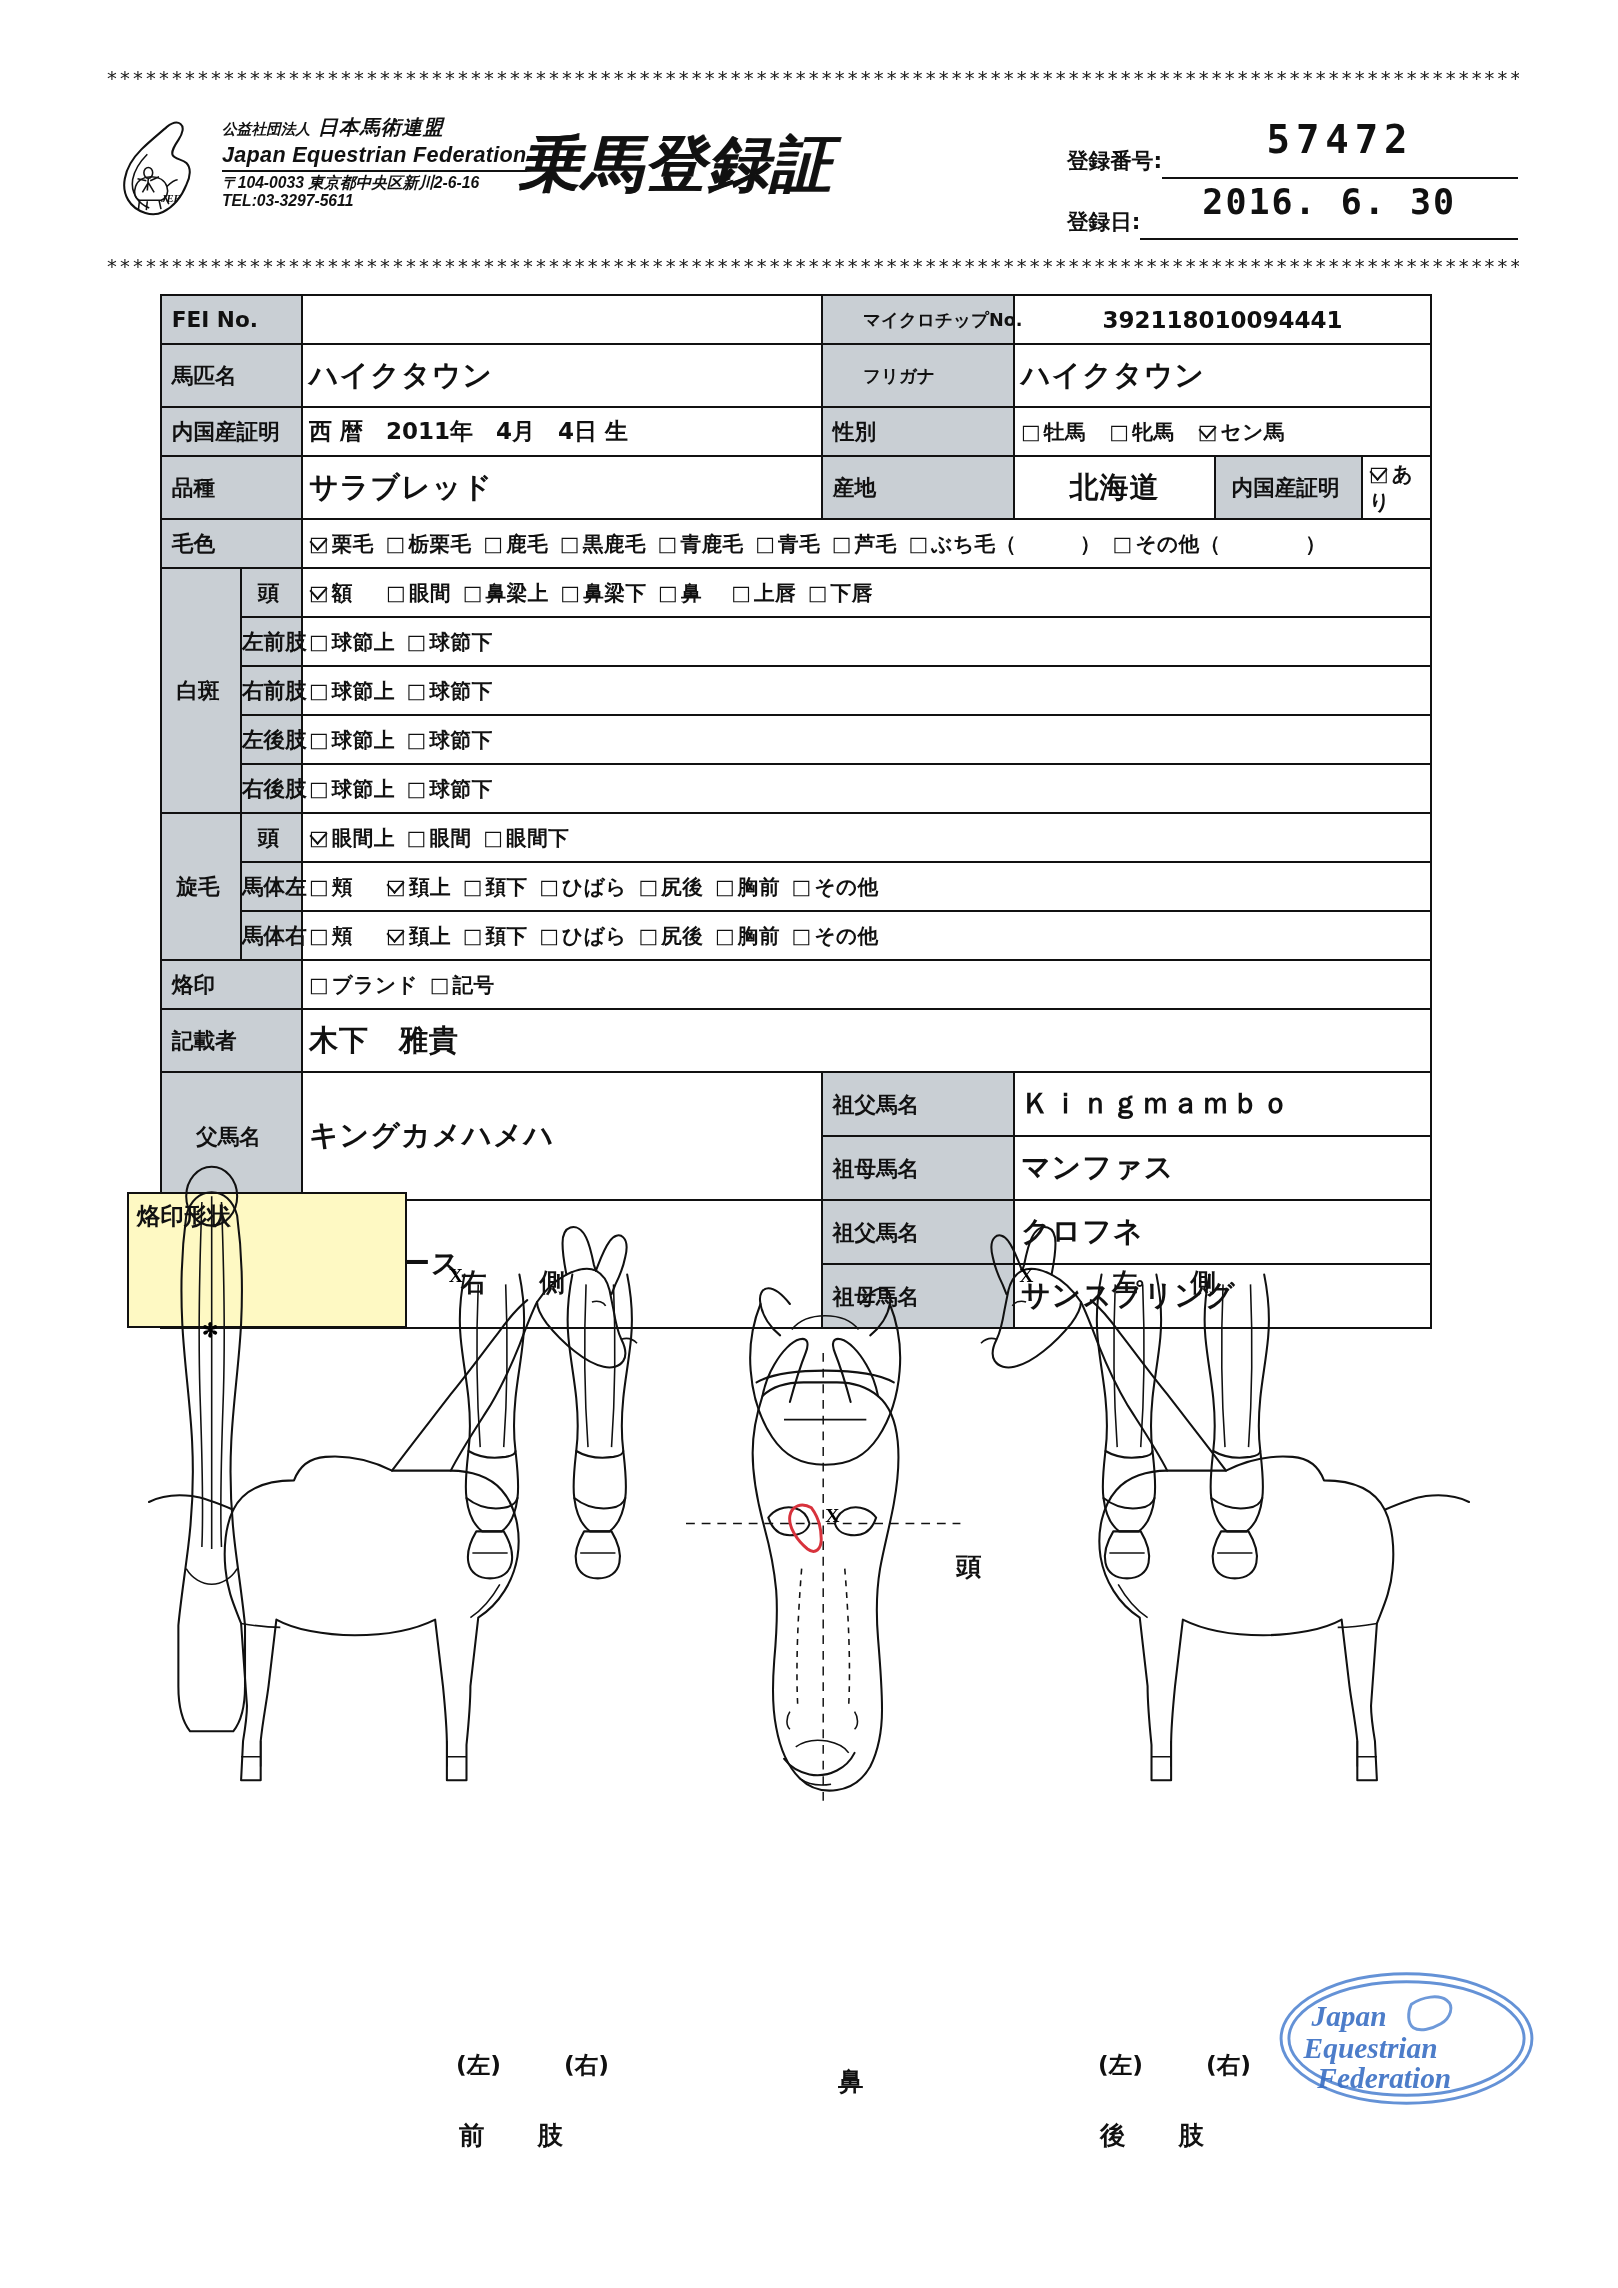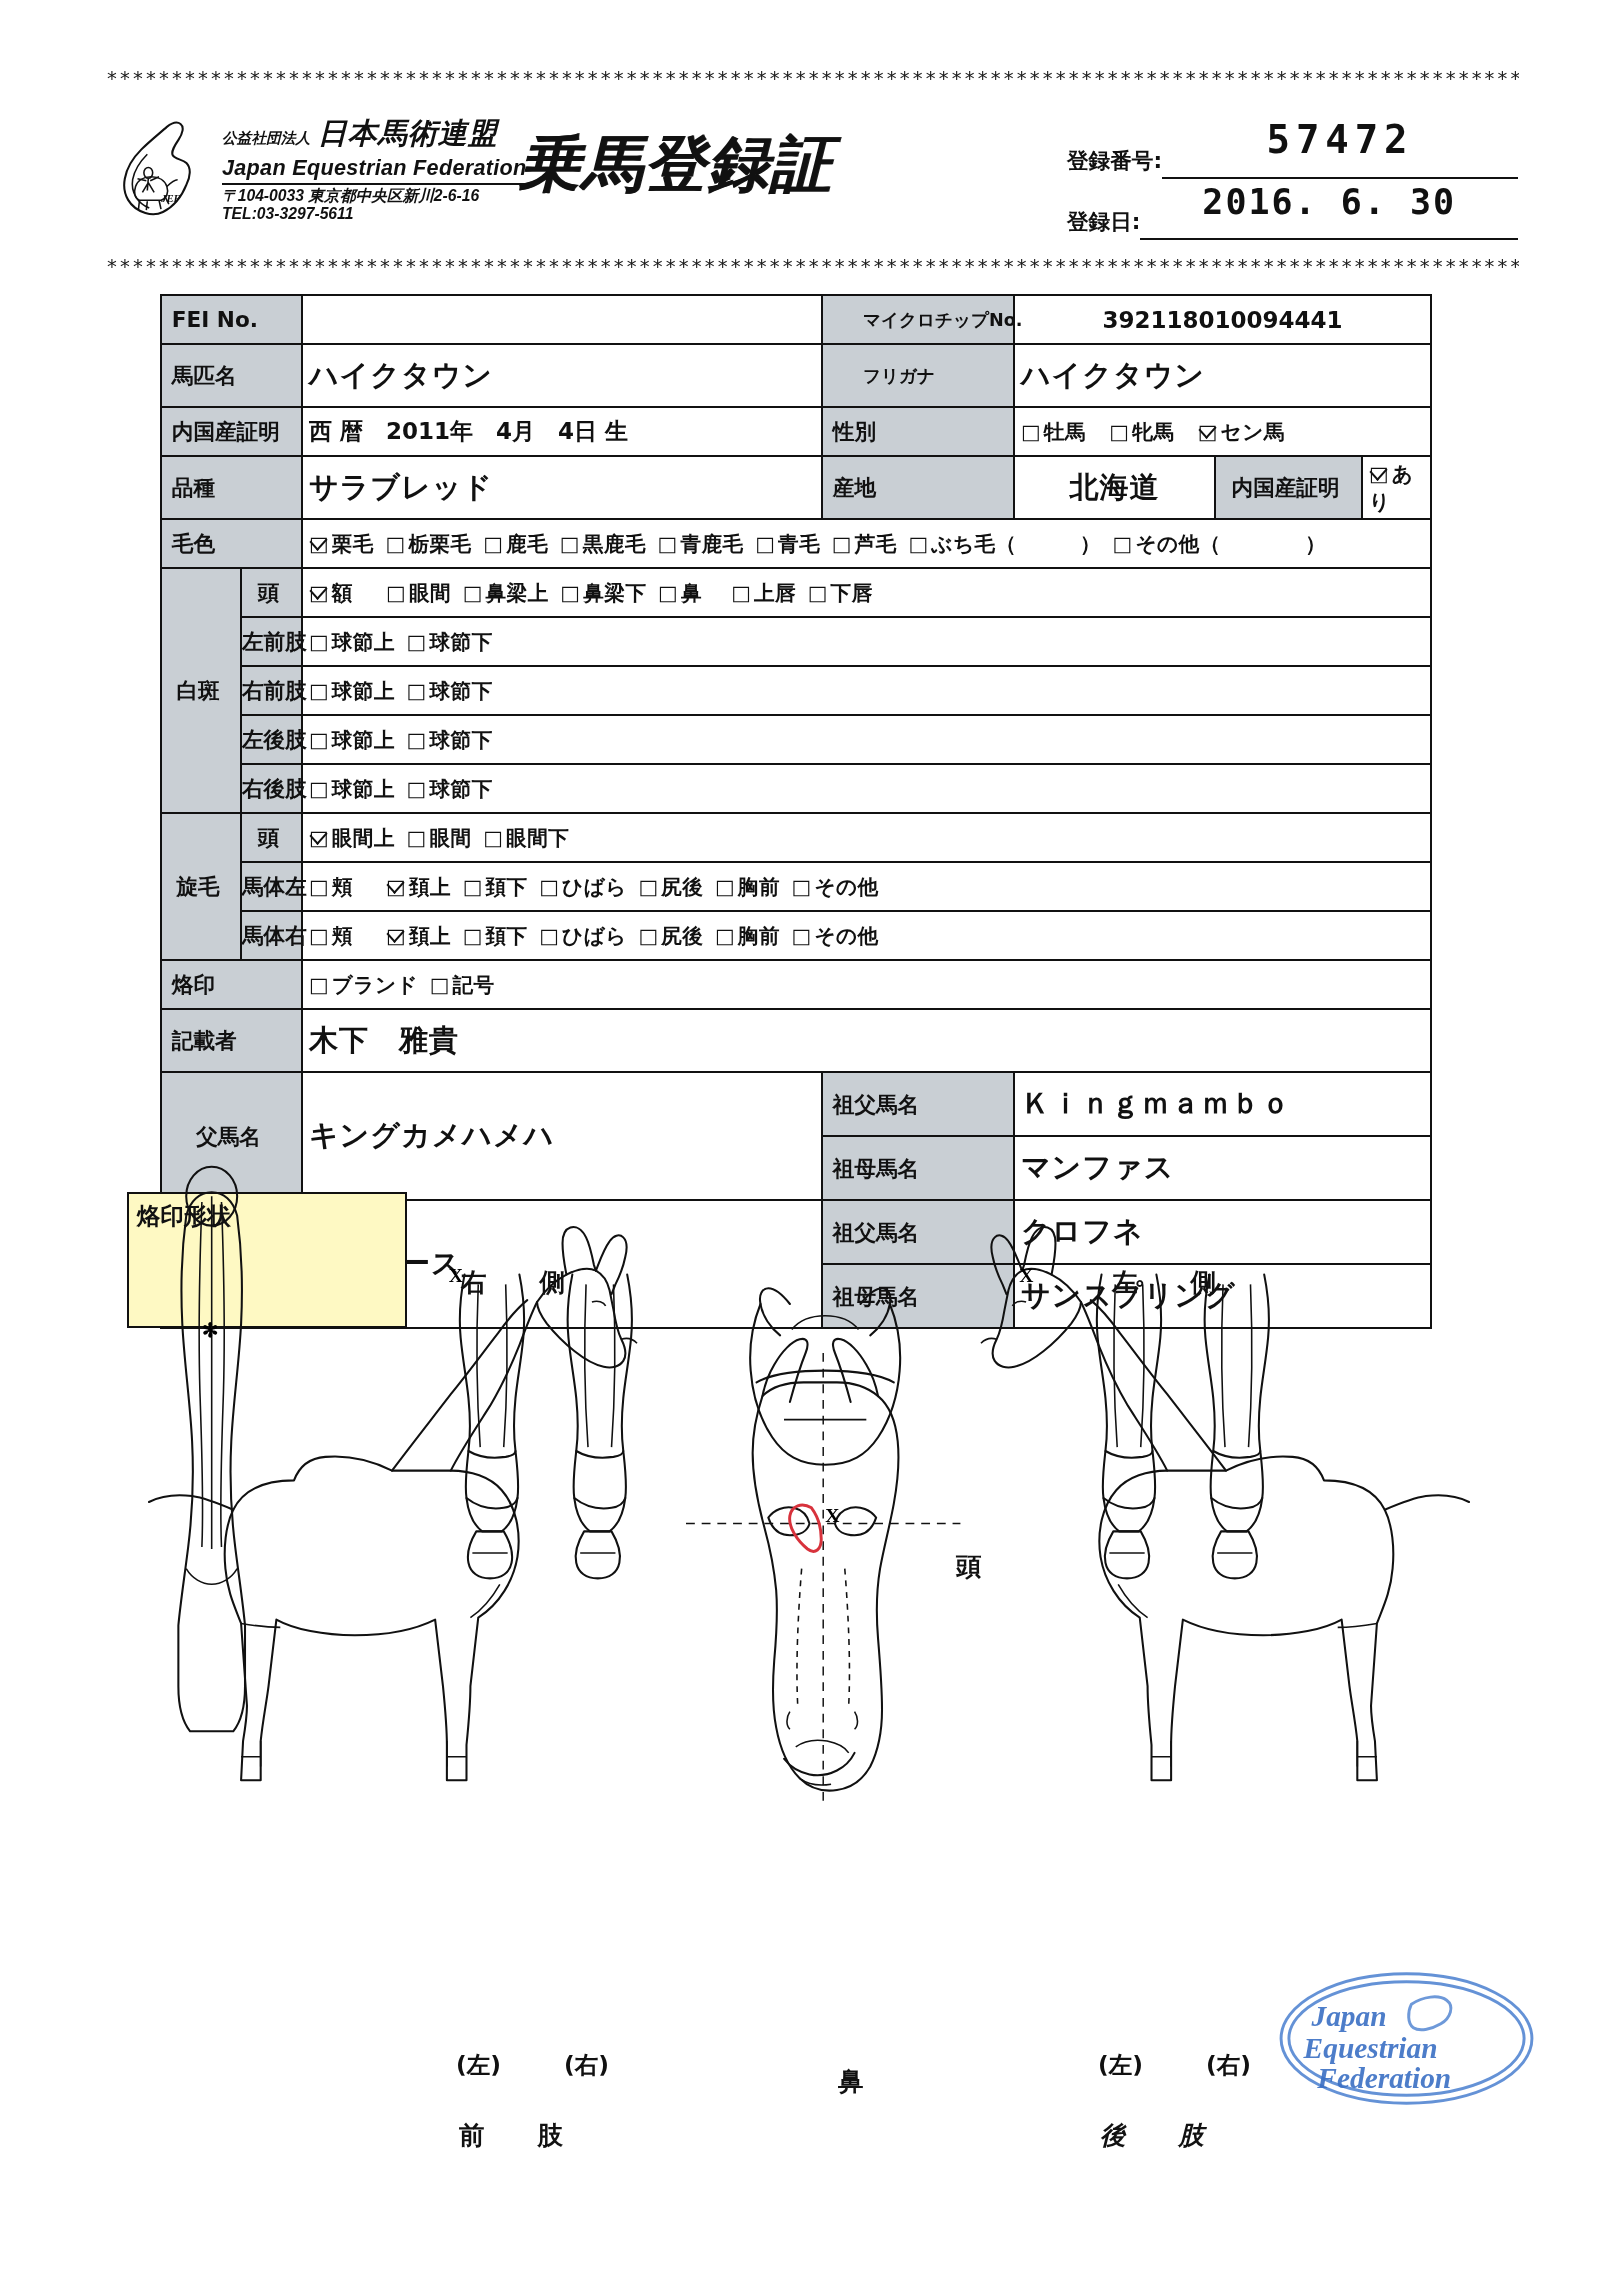--- a/index.html
+++ b/index.html
@@ -21,21 +21,21 @@
   #star-top{top:69px;}
   #star-bottom{top:257px;}
 
   .header{position:absolute;left:106px;top:110px;width:1413px;height:137px;}
   .logo-mark{
     position:absolute;left:9.8px;top:7.8px;width:90px;height:98px;
   }
   .org-block{position:absolute;left:116px;top:3.9px;}
   .org-jp{font-size:20.6px;font-weight:bold;font-style:italic;letter-spacing:0.5px;white-space:nowrap;}
   .org-jp .small{font-size:14.7px;font-weight:bold;letter-spacing:0px;}
-  .org-jp .big{font-size:29px;letter-spacing:1px;}
+  .org-jp .big{font-size:20px;letter-spacing:1px;}
   .org-en{
     font-size:21.6px;font-style:italic;font-weight:bold;letter-spacing:0.3px;
     margin-top:1px;white-space:nowrap;font-family:"Liberation Sans",sans-serif;
   }
   .org-addr{
     margin-top:2px;border-top:2px solid #111;padding-top:2px;
     font-size:15.7px;font-style:italic;font-weight:bold;line-height:1.15;
     font-family:"Liberation Sans",sans-serif;white-space:nowrap;
   }
   .doc-title{
@@ -349,21 +349,21 @@
     <div class="dlabel" style="left:1112px;top:108px;">左　側</div>
     <div class="dlabel nosp" style="left:956px;top:392px;">頭</div>
     <div class="dlabel nosp" style="left:838px;top:907px;">鼻</div>
 
     <div class="dlabel nosp" style="left:456px;top:892px;font-size:23.5px">(左)</div>
     <div class="dlabel nosp" style="left:564px;top:892px;font-size:23.5px">(右)</div>
     <div class="dlabel" style="left:459px;top:961px;">前　肢</div>
 
     <div class="dlabel nosp" style="left:1098px;top:892px;font-size:23.5px">(左)</div>
     <div class="dlabel nosp" style="left:1206px;top:892px;font-size:23.5px">(右)</div>
-    <div class="dlabel" style="left:1100px;top:961px;font-style:italic;">後　肢</div>
+    <div class="dlabel" style="left:1100px;top:961px;">後　肢</div>
 
     <svg width="1618" height="1078" style="position:absolute;left:0;top:0" viewBox="0 0 1651 1100">
 
       <g>
         <path class="ln" d="M300 330 C270 330 248 340 238 360 C230 376 228 400 230 420
                             C232 444 240 460 246 476 L252 560 C252 572 250 584 248 596
                             L246 636 L266 636 L266 596 C268 576 272 556 274 540 L282 472
                             C300 482 330 488 362 488 C396 488 424 482 444 472 L452 540
                             C454 560 456 580 456 600 L456 636 L476 636 L476 600
                             C478 580 480 560 480 540 L488 470

